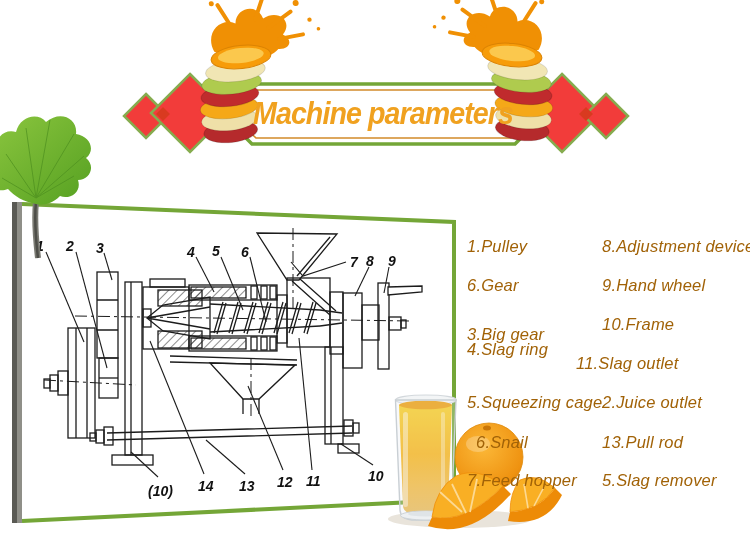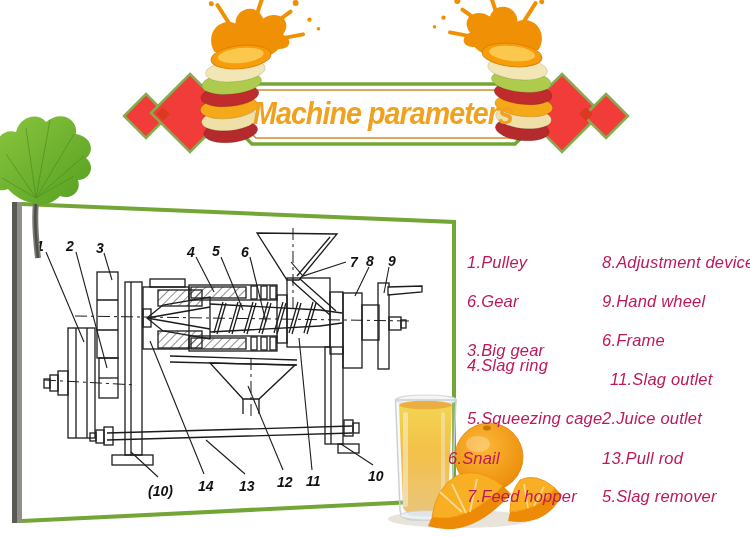--- a/index.html
+++ b/index.html
@@ -6,24 +6,23 @@
   body{
     width:750px;height:537px;position:relative;overflow:hidden;
     background:#ffffff;
     font-family:"Liberation Sans",sans-serif;
   }
   .abs{position:absolute;}
   .part-item{
     position:absolute;
     font-style:italic;
     font-size:16.5px;
-    color:#be185d;
+    color:#a16207;
     white-space:nowrap;
     letter-spacing:.2px;
-    margin-top:16px;
   }
   svg text.callout{
     font-family:"Liberation Sans",sans-serif;
     font-style:italic;
     font-weight:bold;
     font-size:14px;
     fill:#111;
   }
   svg text.title{
     font-family:"Liberation Sans",sans-serif;
@@ -267,23 +266,23 @@
     <path d="M528,508 L524,484 M534,506 L544,487" stroke="#FCD993" stroke-width="1.6" fill="none"></path>
   </g>
 </svg>
 
 <div>
   <div class="part-item" style="left:467px;top:237px">1.Pulley</div>
   <div class="part-item" style="left:467px;top:276px">6.Gear</div>
   <div class="part-item" style="left:467px;top:325px">3.Big gear</div>
   <div class="part-item" style="left:467px;top:340px">4.Slag ring</div>
   <div class="part-item" style="left:467px;top:393px">5.Squeezing cage</div>
-  <div class="part-item" style="left:448px;top:433px">6.Snail</div>
+  <div class="part-item" style="left:476px;top:433px">6.Snail</div>
   <div class="part-item" style="left:467px;top:471px">7.Feed hopper</div>
 
   <div class="part-item" style="left:602px;top:237px">8.Adjustment device</div>
   <div class="part-item" style="left:602px;top:276px">9.Hand wheel</div>
-  <div class="part-item" style="left:602px;top:315px">6.Frame</div>
-  <div class="part-item" style="left:610px;top:354px">11.Slag outlet</div>
+  <div class="part-item" style="left:602px;top:315px">10.Frame</div>
+  <div class="part-item" style="left:576px;top:354px">11.Slag outlet</div>
   <div class="part-item" style="left:602px;top:393px">2.Juice outlet</div>
   <div class="part-item" style="left:602px;top:433px">13.Pull rod</div>
   <div class="part-item" style="left:602px;top:471px">5.Slag remover</div>
 </div>
 
 </body></html>

